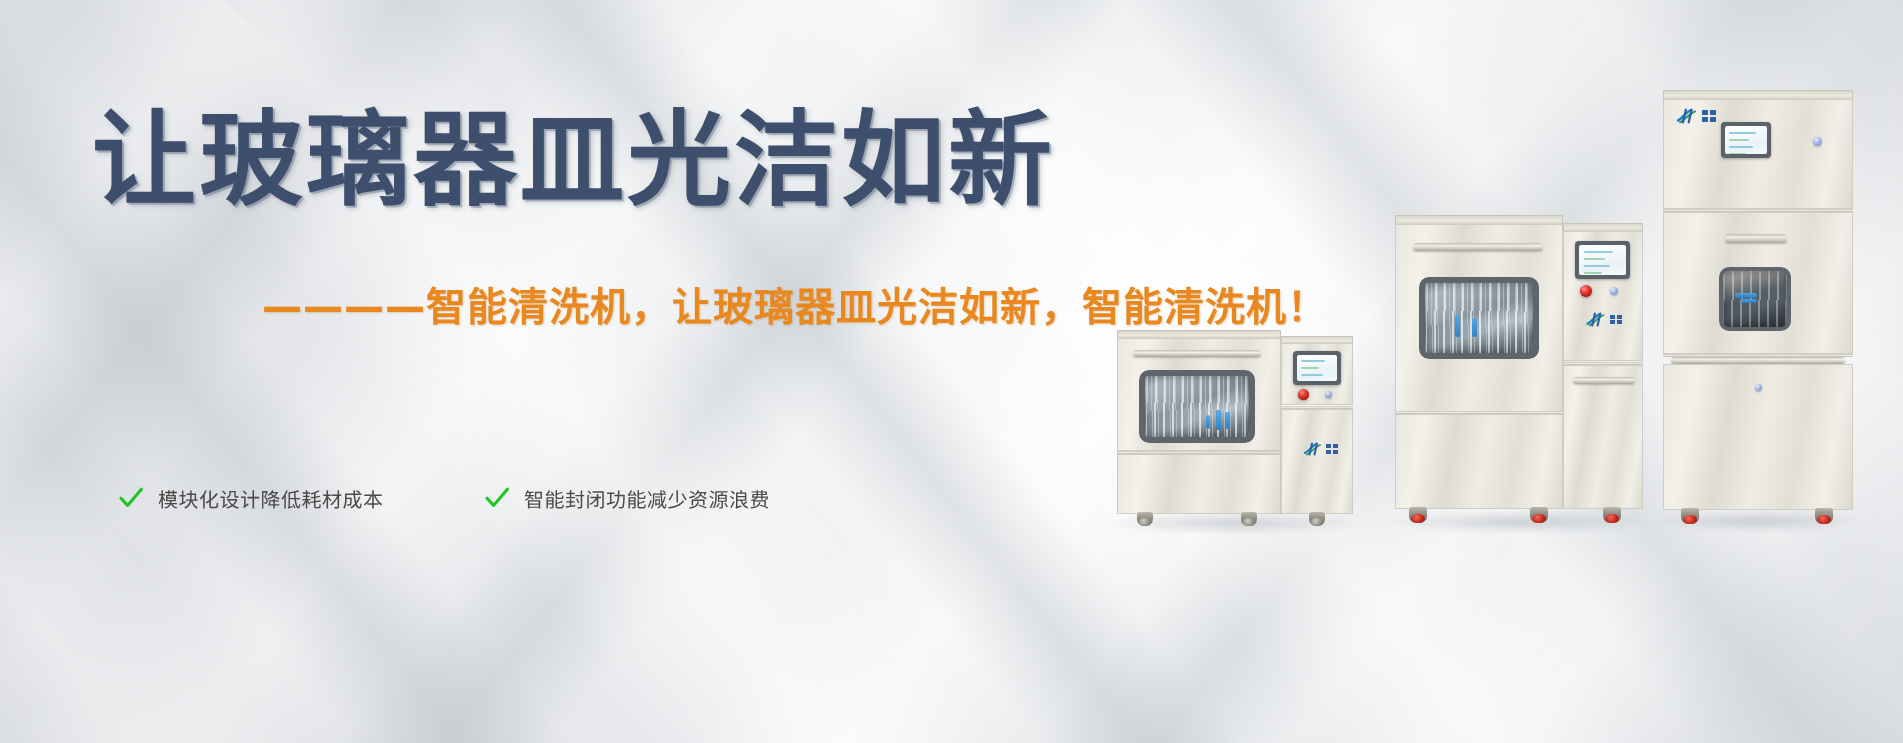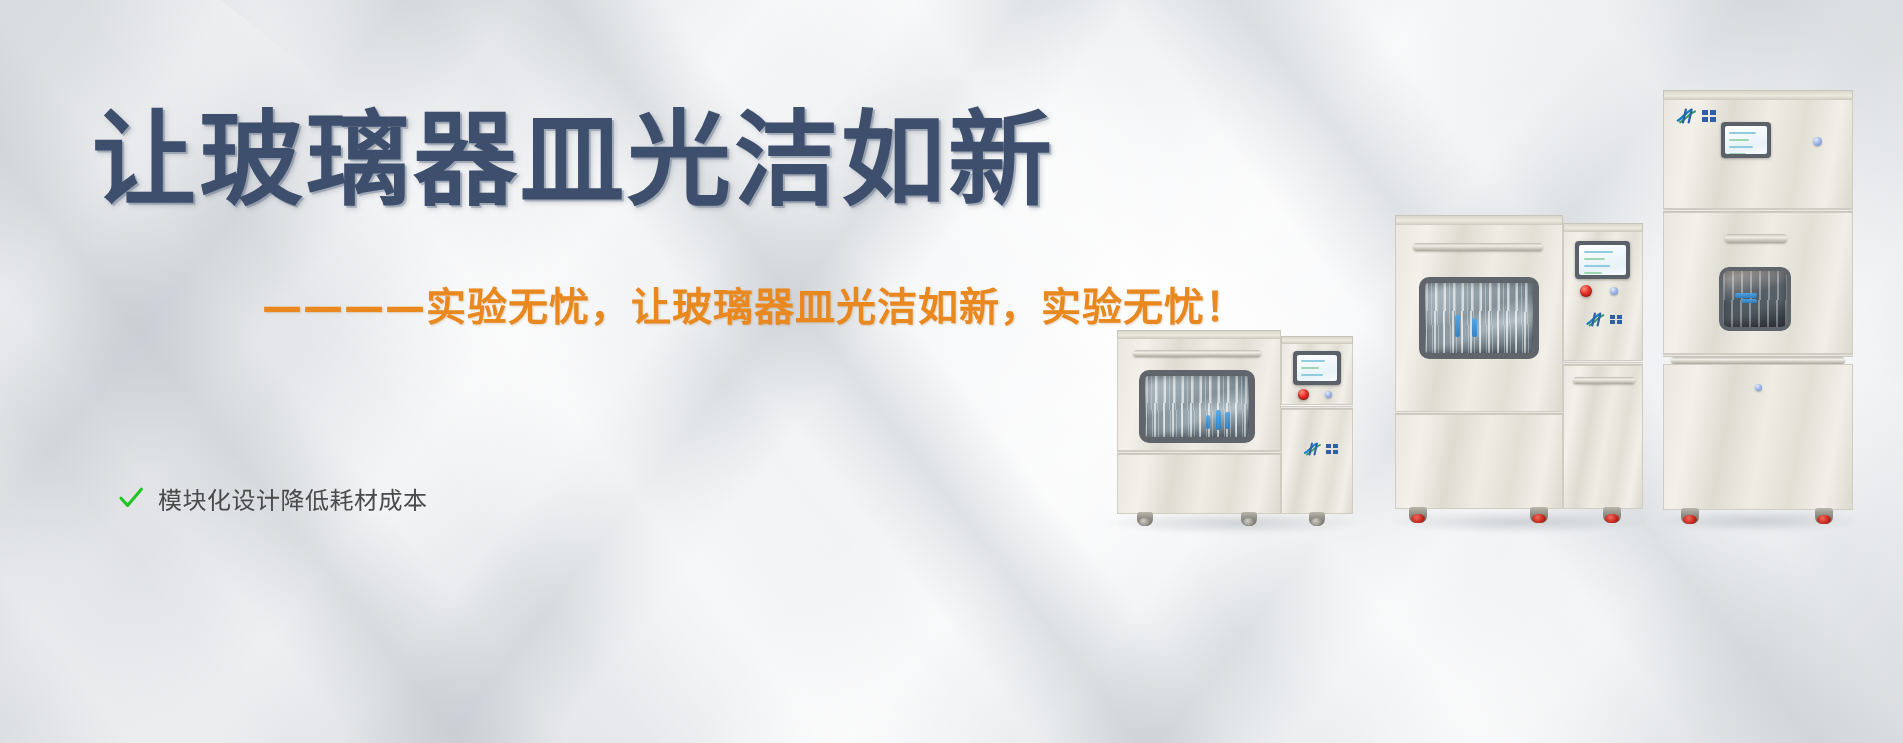--- a/index.html
+++ b/index.html
@@ -73,21 +73,21 @@
     grid-auto-rows:72px;
     align-items:center;
   }
   .feat{display:flex;align-items:center;gap:14px;}
   .feat .tick{
     width:26px;height:26px;flex:0 0 26px;
     position:relative;
   }
   .feat .tick svg{display:block;width:26px;height:26px;}
   .feat .txt{
-    font-size:24px;
+    font-size:20px;
     color:#4a4a4a;
     letter-spacing:.5px;
     font-family:"DejaVu Sans","Liberation Sans",sans-serif;
     white-space:nowrap;
   }
 
   
   .products{position:absolute;left:1095px;top:0;width:808px;height:743px;}
 
   .machine{position:absolute;}
@@ -209,34 +209,42 @@
     <div class="band" style="left:1100px; top:-240px; width:260px;  height:1300px; transform:rotate(-38deg);"></div>
     <div class="shade" style="left:1460px; top:-240px; width:190px;  height:1300px; transform:rotate(-38deg);"></div>
     <div class="band" style="left:1760px; top:-240px; width:300px;  height:1300px; transform:rotate(-38deg);"></div>
   </div>
   <div class="vignette"></div>
 
   <div class="copy">
 
     <div class="headline">让玻璃器皿光洁如新</div>
 
-    <div class="subhead">————实验无忧，让玻璃器皿光洁如新，实验无忧！</div>
+    <div class="subhead">————智能清洗机，让玻璃器皿光洁如新，智能清洗机！</div>
 
     <div class="features">
 
       <div class="feat">
         <span class="tick">
           <svg viewBox="0 0 26 26">
               <path d="M3 13.2 L9.6 20.4 L23.4 4.2" fill="none" stroke="#22c425" stroke-width="3.1" stroke-linecap="round" stroke-linejoin="round"></path>
             </svg>
         </span>
         <span class="txt">模块化设计降低耗材成本</span>
       </div>
 
 
+      <div class="feat">
+        <span class="tick">
+          <svg viewBox="0 0 26 26">
+              <path d="M3 13.2 L9.6 20.4 L23.4 4.2" fill="none" stroke="#22c425" stroke-width="3.1" stroke-linecap="round" stroke-linejoin="round"></path>
+            </svg>
+        </span>
+        <span class="txt">智能封闭功能减少资源浪费</span>
+      </div>
 
 
     </div>
   </div>
 
   <div class="products">
 
     <div class="machine" style="left:18px; top:330px; width:240px; height:190px;">
       <div class="shadow" style="left:-6px; top:182px; width:252px; height:22px;"></div>
 

